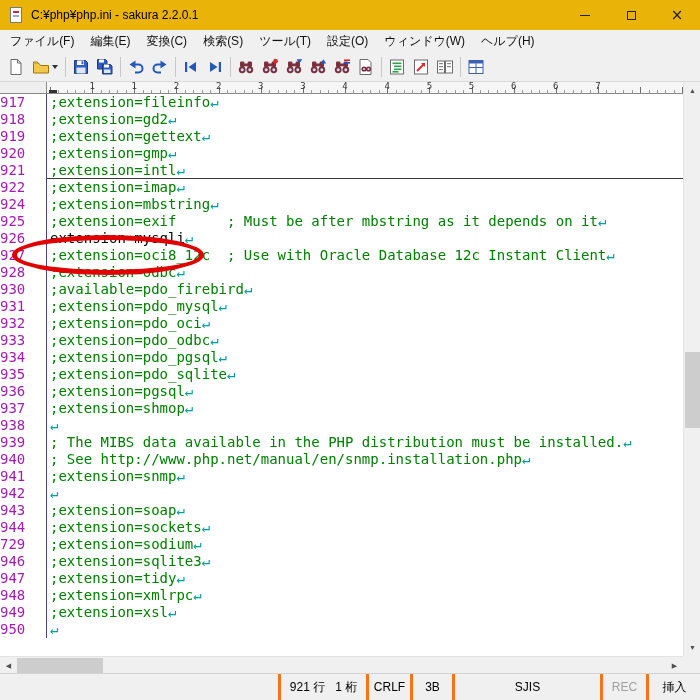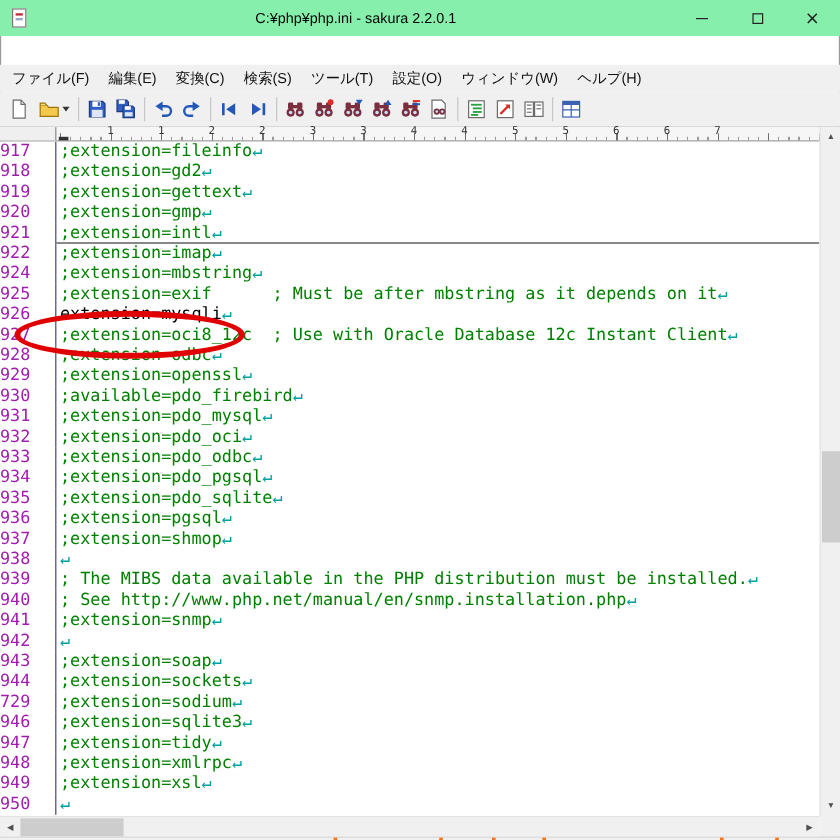--- a/index.html
+++ b/index.html
@@ -2,36 +2,36 @@
 <html><head>
 <meta charset="utf-8">
 <style>
   * { margin:0; padding:0; box-sizing:border-box; }
   html,body { width:700px; height:700px; overflow:hidden; background:#fff;
               font-family:"Liberation Sans","DejaVu Sans",sans-serif; }
   #window { width:700px; height:700px; display:flex; flex-direction:column;
             background:#fff; box-shadow: inset 0 0 0 1px #9b9b9b; position:relative; }
 
   
-  .titlebar { height:30px; background:#86efac; display:flex; align-items:center; flex:none;text-align:center; }
+  .titlebar { height:30px; background:#eab308; display:flex; align-items:center; flex:none; }
   .app-icon { width:16px; height:16px; margin-left:8px; position:relative; flex:none; }
   .app-icon .pg { position:absolute; inset:0 2px; background:#fff; border:1px solid #7a7a7a; }
   .app-icon .mk { position:absolute; left:5px; top:4px; width:6px; height:2px; background:#c03040; }
   .app-icon .mk2 { position:absolute; left:5px; top:8px; width:6px; height:2px; background:#9aa7c8; }
   .title-text { font-size:12px; color:#000; margin-left:7px; flex:1;
                 white-space:nowrap; overflow:hidden; }
   .win-btn { width:46px; height:30px; display:flex; align-items:center; justify-content:center;
              color:#222; flex:none; }
   .glyph-min { width:10px; height:1px; background:#222; }
   .glyph-max { width:9px; height:9px; border:1px solid #222; background:transparent; }
   .glyph-close { font-size:15px; line-height:1; font-family:"DejaVu Sans",sans-serif; }
 
   
   .menubar { height:22px; background:#f0f0f0; display:flex; align-items:stretch;
-             font-size:12px; color:#111; flex:none; padding-left:2px;margin-top:24px; }
+             font-size:12px; color:#111; flex:none; padding-left:2px; }
   .menu-item { padding:0 8px; display:flex; align-items:center; }
 
   
   .toolbar { height:30px; background:#f0f0f0; border-bottom:1px solid #d9d9d9;
              display:flex; align-items:center; padding-left:4px; flex:none; }
   .tb-btn { width:24px; height:24px; display:flex; align-items:center; justify-content:center;
             border:1px solid transparent; }
   .tb-btn.wide { width:34px; }
   .tb-ic { width:18px; height:18px; display:block; }
   .tb-ic svg { width:18px; height:18px; display:block; }
@@ -360,21 +360,20 @@
             <div class="row"><span class="ln">918</span><span class="code"><span class="c">;extension=gd2</span><span class="eol">↵</span></span></div>
             <div class="row"><span class="ln">919</span><span class="code"><span class="c">;extension=gettext</span><span class="eol">↵</span></span></div>
             <div class="row"><span class="ln">920</span><span class="code"><span class="c">;extension=gmp</span><span class="eol">↵</span></span></div>
             <div class="row current"><span class="ln">921</span><span class="code"><span class="c">;extension=intl</span><span class="eol">↵</span></span></div>
             <div class="row"><span class="ln">922</span><span class="code"><span class="c">;extension=imap</span><span class="eol">↵</span></span></div>
             <div class="row"><span class="ln">924</span><span class="code"><span class="c">;extension=mbstring</span><span class="eol">↵</span></span></div>
             <div class="row"><span class="ln">925</span><span class="code"><span class="c">;extension=exif      ; Must be after mbstring as it depends on it</span><span class="eol">↵</span></span></div>
             <div class="row"><span class="ln">926</span><span class="code"><span class="p">extension=mysqli</span><span class="eol">↵</span></span></div>
             <div class="row"><span class="ln">927</span><span class="code"><span class="c">;extension=oci8_12c  ; Use with Oracle Database 12c Instant Client</span><span class="eol">↵</span></span></div>
             <div class="row"><span class="ln">928</span><span class="code"><span class="c">;extension=odbc</span><span class="eol">↵</span></span></div>
-            <div class="row"><span class="ln">929</span><span class="code"><span class="c">;extension=openssl</span><span class="eol">↵</span></span></div>
             <div class="row"><span class="ln">930</span><span class="code"><span class="c">;available=pdo_firebird</span><span class="eol">↵</span></span></div>
             <div class="row"><span class="ln">931</span><span class="code"><span class="c">;extension=pdo_mysql</span><span class="eol">↵</span></span></div>
             <div class="row"><span class="ln">932</span><span class="code"><span class="c">;extension=pdo_oci</span><span class="eol">↵</span></span></div>
             <div class="row"><span class="ln">933</span><span class="code"><span class="c">;extension=pdo_odbc</span><span class="eol">↵</span></span></div>
             <div class="row"><span class="ln">934</span><span class="code"><span class="c">;extension=pdo_pgsql</span><span class="eol">↵</span></span></div>
             <div class="row"><span class="ln">935</span><span class="code"><span class="c">;extension=pdo_sqlite</span><span class="eol">↵</span></span></div>
             <div class="row"><span class="ln">936</span><span class="code"><span class="c">;extension=pgsql</span><span class="eol">↵</span></span></div>
             <div class="row"><span class="ln">937</span><span class="code"><span class="c">;extension=shmop</span><span class="eol">↵</span></span></div>
             <div class="row"><span class="ln">938</span><span class="code"><span class="eol">↵</span></span></div>
             <div class="row"><span class="ln">939</span><span class="code"><span class="c">; The MIBS data available in the PHP distribution must be installed.</span><span class="eol">↵</span></span></div>

